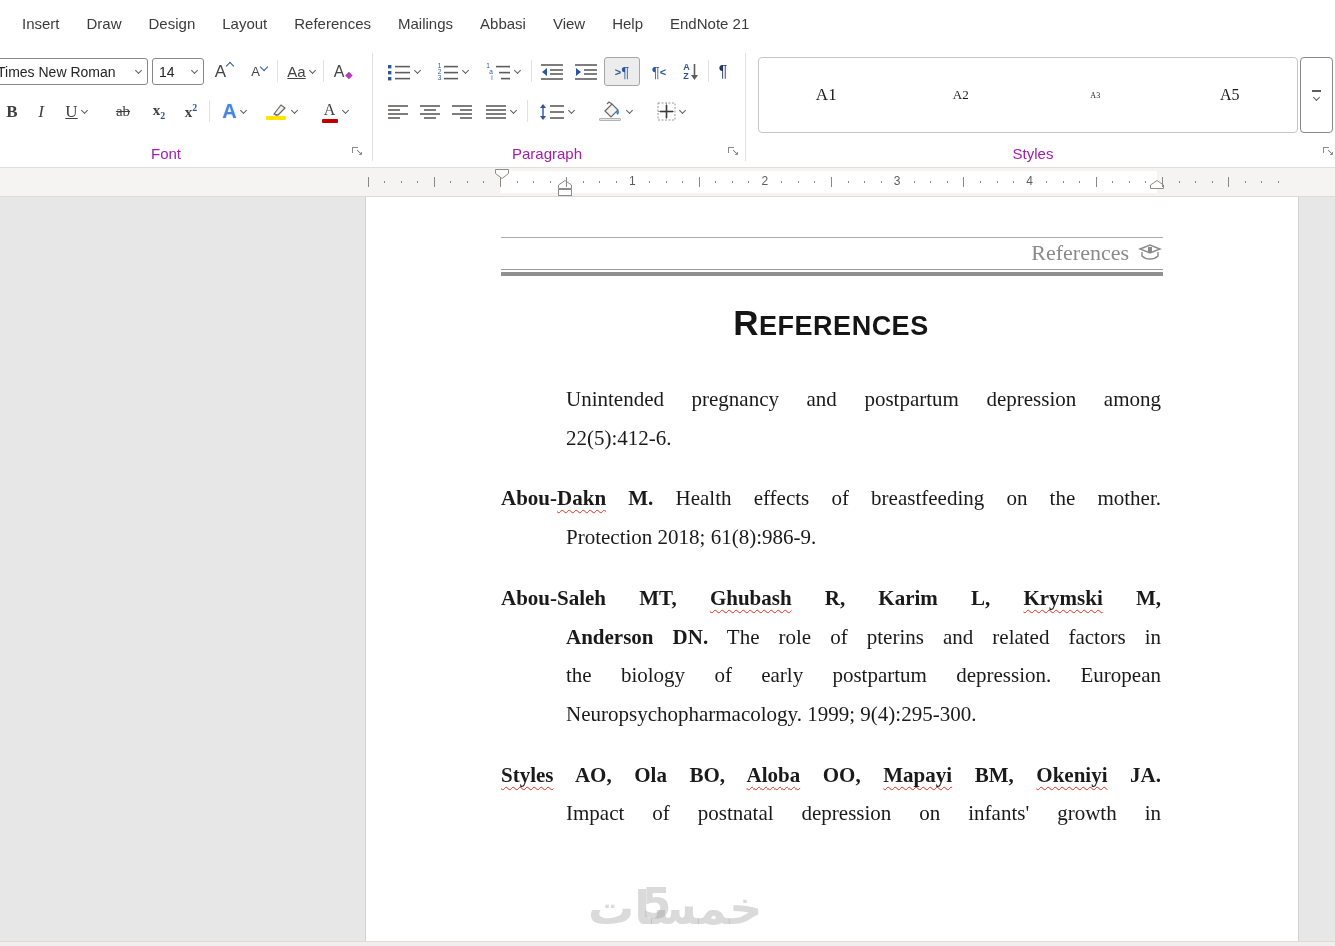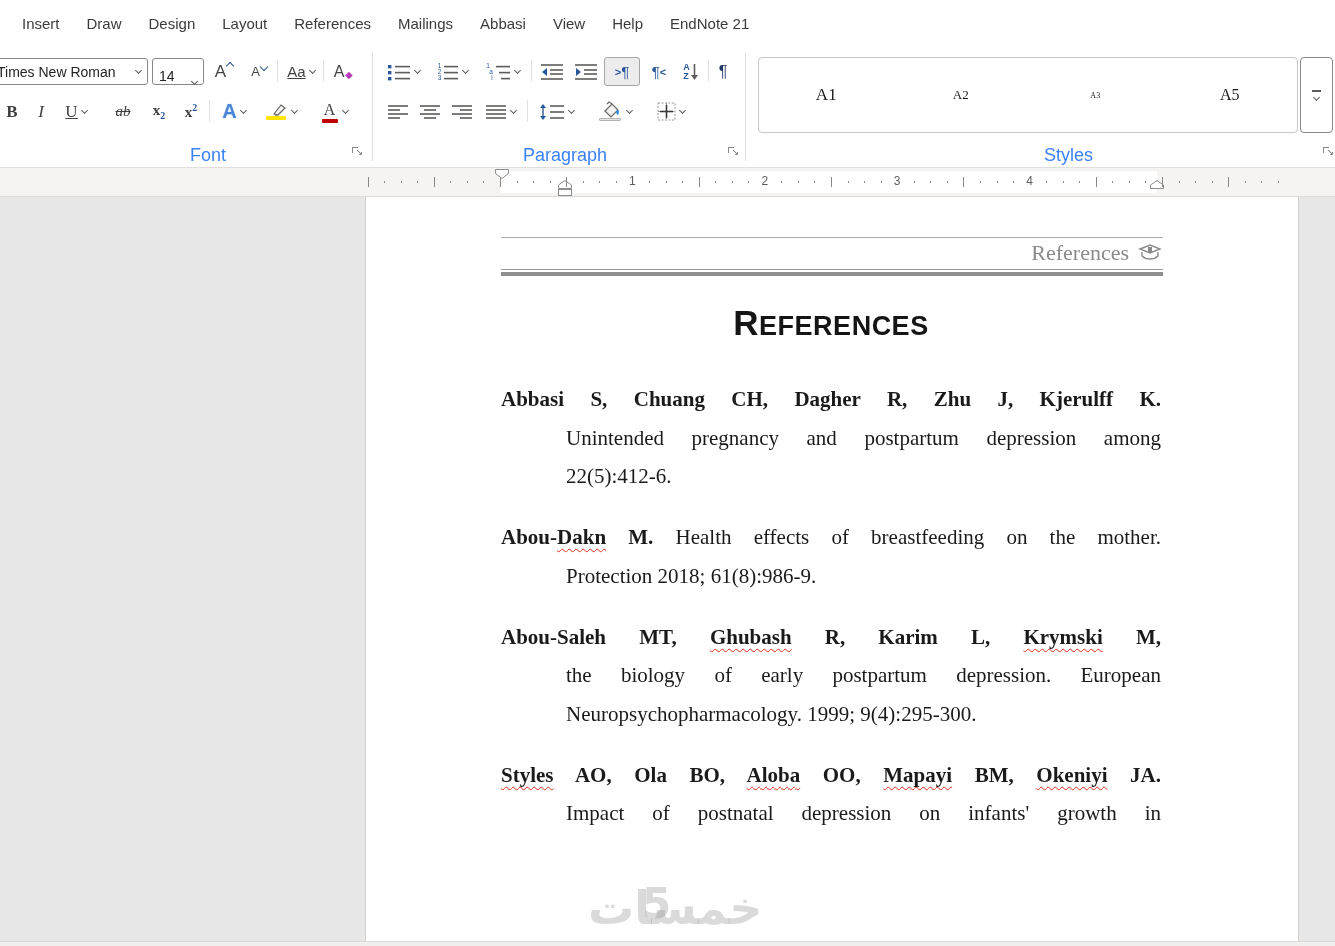--- a/index.html
+++ b/index.html
@@ -10,21 +10,21 @@
   .menubar{position:absolute;left:0;top:0;width:100%;height:47px;background:#fff;
            display:flex;align-items:center;gap:27px;padding-left:22px;box-sizing:border-box;}
   .menubar .tab{font-size:15px;color:#3b3b3b;white-space:nowrap;cursor:default;}
 
   
   .ribbon{position:absolute;left:0;top:47px;width:100%;height:120px;background:#fff;
           border-bottom:1px solid #e1dfdd;}
   .ribbon *{box-sizing:border-box;}
   .gdiv{position:absolute;top:6px;height:108px;width:1px;background:#e1dfdd;}
   .vsep{position:absolute;width:1px;height:22px;background:#e3e1df;}
-  .glabel{position:absolute;top:98px;width:120px;text-align:right;font-size:18px;color:#3b82f6;}
+  .glabel{position:absolute;top:98px;width:120px;text-align:center;font-size:15px;color:#a21caf;}
   .launcher{position:absolute;top:100px;width:11px;height:11px;color:#6a6865;font-size:9px;line-height:10px;text-align:right;}
   .launcher::before{content:"";position:absolute;left:0;top:0;width:5px;height:5px;border-left:1px solid #8a8886;border-top:1px solid #8a8886;}
   .btn{position:absolute;display:flex;align-items:center;justify-content:center;height:27px;cursor:default;}
   .chev{display:inline-block;width:5px;height:5px;border-right:1.3px solid #5f5d5b;border-bottom:1.3px solid #5f5d5b;transform:rotate(45deg);margin-left:4px;margin-top:-3px;}
   .combo{position:absolute;top:11px;height:27px;background:#fff;border:1px solid #8a8886;border-radius:3px;
          display:flex;align-items:center;font-size:14px;color:#252423;padding:0 6px;}
   .combo .chev{margin-left:auto;}
 
   .ltrA{font-size:16px;color:#444;font-weight:400;}
   .bi{font-family:"Liberation Serif",serif;font-size:17px;color:#404040;}
@@ -98,21 +98,21 @@
       <span class="tab">Help</span>
       <span class="tab">EndNote 21</span>
     </div>
 
   <div class="ribbon">
 
     <div class="combo" style="left:-10px;width:158px;">
       <span>Times New Roman</span>
       <span class="chev"></span>
     </div>
-    <div class="combo" style="left:152px;width:52px;align-items:flex-end;">
+    <div class="combo" style="left:152px;width:52px;">
       <span>14</span>
       <span class="chev"></span>
     </div>
     <div class="btn" style="left:208px;top:11px;width:32px;">
       <span class="ltrA" style="font-size:17px;">A</span>
       <span class="cup" style="margin-top:-12px;"></span>
     </div>
     <div class="btn" style="left:244px;top:11px;width:30px;">
       <span class="ltrA" style="font-size:13px;">A</span>
       <span class="cdn" style="margin-top:-10px;"></span>
@@ -131,21 +131,21 @@
     <div class="btn" style="left:0px;top:51px;width:24px;">
       <span class="bi" style="font-weight:700;">B</span>
     </div>
     <div class="btn" style="left:30px;top:51px;width:22px;">
       <span class="bi" style="font-style:italic;">I</span>
     </div>
     <div class="btn" style="left:56px;top:51px;width:40px;">
       <span class="bi" style="text-decoration:underline;">U</span>
       <span class="chev"></span>
     </div>
-    <div class="btn" style="left:106px;top:51px;width:34px;font-style:italic;">
+    <div class="btn" style="left:106px;top:51px;width:34px;">
       <span class="bi" style="font-size:15px;text-decoration:line-through;">ab</span>
     </div>
     <div class="btn" style="left:144px;top:51px;width:30px;">
       <span class="bi" style="font-size:15px;font-weight:700;"><span>x</span><sub style="font-size:10px;color:#2b579a;">2</sub></span>
     </div>
     <div class="btn" style="left:176px;top:51px;width:30px;">
       <span class="bi" style="font-size:15px;font-weight:700;"><span>x</span><sup style="font-size:10px;color:#2b579a;">2</sup></span>
     </div>
     <div class="vsep" style="left:209px;top:53px;"></div>
     <div class="btn" style="left:212px;top:51px;width:44px;">
@@ -445,30 +445,30 @@
 
       <div class="doc-title">REFERENCES</div>
 
       <div class="watermark">
         <span>خمسات</span>
         <span class="five">5</span>
       </div>
 
       <div class="refs" id="refs">
           <div class="ref">
-            <div class="rline j"><span class="b">Abbasi S, Chuang CH, Dagher R, Zhu J, Kjerulff K.</span></div>
             <div class="rline j hang"><span>Unintended pregnancy and postpartum depression among</span></div>
             <div class="rline l hang"><span>22(5):412-6.</span></div>
           </div>
           <div class="ref">
             <div class="rline j"><span class="b">Abou-</span><span class="b sq">Dakn</span><span class="b"> M.</span><span> Health effects of breastfeeding on the mother.</span></div>
             <div class="rline l hang"><span>Protection 2018; 61(8):986-9.</span></div>
           </div>
           <div class="ref">
             <div class="rline j"><span class="b">Abou-Saleh MT, </span><span class="b sq">Ghubash</span><span class="b"> R, Karim L, </span><span class="b sq">Krymski</span><span class="b"> M,</span></div>
+            <div class="rline j hang"><span class="b">Anderson DN.</span><span> The role of pterins and related factors in</span></div>
             <div class="rline j hang"><span>the biology of early postpartum depression. European</span></div>
             <div class="rline l hang"><span>Neuropsychopharmacology. 1999; 9(4):295-300.</span></div>
           </div>
           <div class="ref">
             <div class="rline j"><span class="b sq">Styles</span><span class="b"> AO, Ola BO, </span><span class="b sq">Aloba</span><span class="b"> OO, </span><span class="b sq">Mapayi</span><span class="b"> BM, </span><span class="b sq">Okeniyi</span><span class="b"> JA.</span></div>
             <div class="rline j hang"><span>Impact of postnatal depression on infants' growth in</span></div>
           </div>
         </div>
     </div>
   </div>

